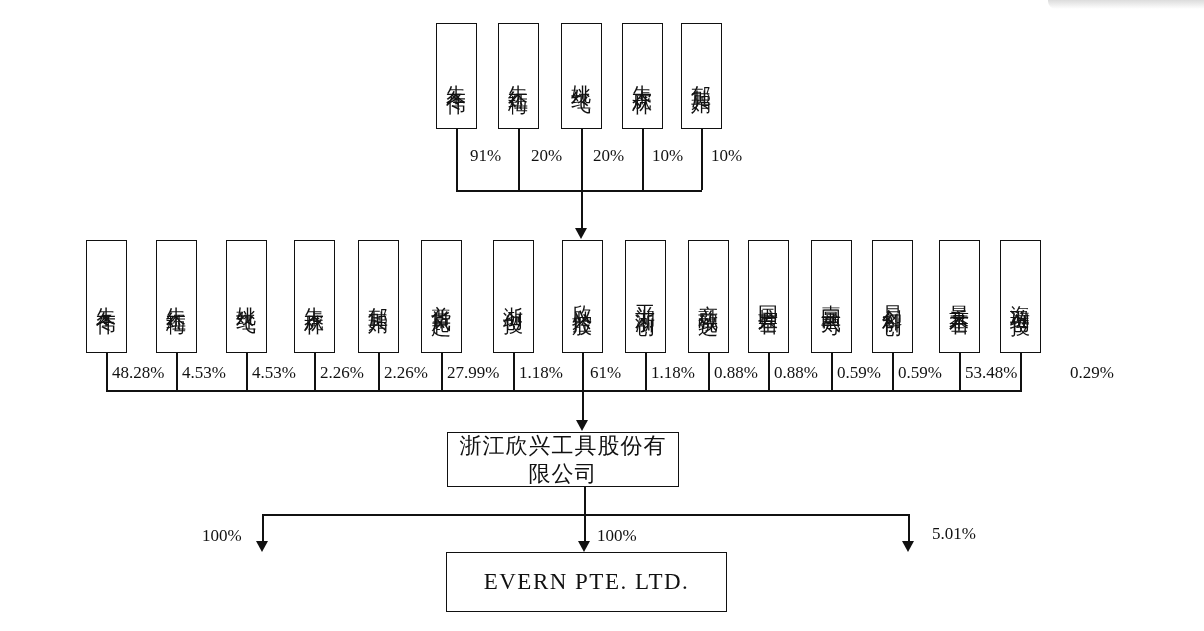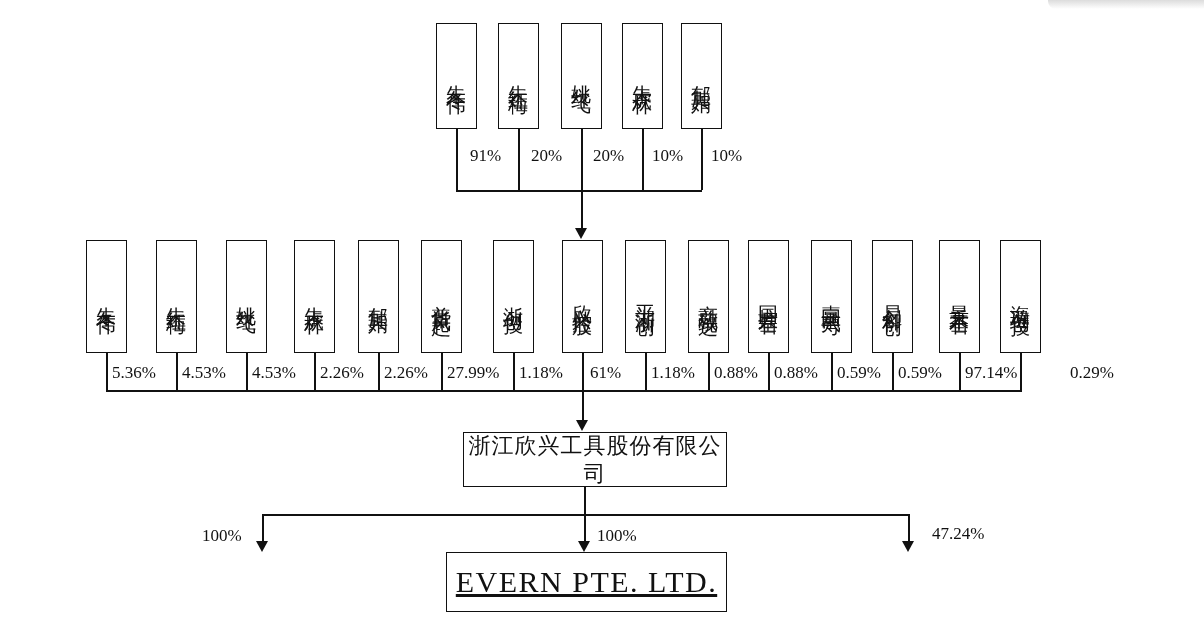--- a/index.html
+++ b/index.html
@@ -22,21 +22,21 @@
     position:absolute;width:0;height:0;
     border-left:6px solid transparent;border-right:6px solid transparent;
     border-top:11px solid #111;
   }
   .pct{position:absolute;font-size:17px;white-space:nowrap;}
   .cbox{
     position:absolute;box-sizing:border-box;border:1.5px solid #111;background:#fff;
     display:flex;align-items:center;justify-content:center;text-align:center;
     font-size:22px;letter-spacing:1px;line-height:1.25;padding:0 4px;
   }
-  .cbox.latin{font-size:30px;letter-spacing:1.5px;text-decoration:underline;}
+  .cbox.latin{font-size:23px;letter-spacing:1.5px;}
   .edge-shadow{
     position:absolute;left:1048px;top:0;width:156px;height:9px;
     background:linear-gradient(to bottom,#dcdcdc,#ffffff);
     border-bottom-left-radius:8px;
   }
 </style>
 </head>
 <body>
 
 <div id="stage">
@@ -90,48 +90,48 @@
   <div class="vline" style="left:513px;top:353px;height:38px"></div>
   <div class="vline" style="left:645px;top:353px;height:38px"></div>
   <div class="vline" style="left:708px;top:353px;height:38px"></div>
   <div class="vline" style="left:768px;top:353px;height:38px"></div>
   <div class="vline" style="left:831px;top:353px;height:38px"></div>
   <div class="vline" style="left:892px;top:353px;height:38px"></div>
   <div class="vline" style="left:959px;top:353px;height:38px"></div>
   <div class="vline" style="left:1020px;top:353px;height:38px"></div>
   <div class="hline" style="left:106px;top:390px;width:916px"></div>
 
-  <div class="pct" style="left:112px;top:363px">5.36%</div>
+  <div class="pct" style="left:112px;top:363px">48.28%</div>
   <div class="pct" style="left:182px;top:363px">4.53%</div>
   <div class="pct" style="left:252px;top:363px">4.53%</div>
   <div class="pct" style="left:320px;top:363px">2.26%</div>
   <div class="pct" style="left:384px;top:363px">2.26%</div>
   <div class="pct" style="left:447px;top:363px">27.99%</div>
   <div class="pct" style="left:519px;top:363px">1.18%</div>
   <div class="pct" style="left:590px;top:363px">61%</div>
   <div class="pct" style="left:651px;top:363px">1.18%</div>
   <div class="pct" style="left:714px;top:363px">0.88%</div>
   <div class="pct" style="left:774px;top:363px">0.88%</div>
   <div class="pct" style="left:837px;top:363px">0.59%</div>
   <div class="pct" style="left:898px;top:363px">0.59%</div>
-  <div class="pct" style="left:965px;top:363px">97.14%</div>
+  <div class="pct" style="left:965px;top:363px">53.48%</div>
   <div class="pct" style="left:1070px;top:363px">0.29%</div>
 
   <div class="vline" style="left:582px;top:353px;height:68px"></div>
   <div class="arrowhead" style="left:576px;top:420px"></div>
 
-  <div class="cbox" style="left:463px;top:432px;width:264px;height:55px">浙江欣兴工具股份有限公司</div>
+  <div class="cbox" style="left:447px;top:432px;width:232px;height:55px">浙江欣兴工具股份有限公司</div>
 
   <div class="vline" style="left:584px;top:487px;height:55px"></div>
   <div class="hline" style="left:263px;top:514px;width:646px"></div>
   <div class="vline" style="left:262px;top:514px;height:28px"></div>
   <div class="vline" style="left:908px;top:514px;height:28px"></div>
   <div class="arrowhead" style="left:256px;top:541px"></div>
   <div class="arrowhead" style="left:578px;top:541px"></div>
   <div class="arrowhead" style="left:902px;top:541px"></div>
 
   <div class="pct" style="left:202px;top:526px">100%</div>
   <div class="pct" style="left:597px;top:526px">100%</div>
-  <div class="pct" style="left:932px;top:524px">47.24%</div>
+  <div class="pct" style="left:932px;top:524px">5.01%</div>
 
   <div class="cbox latin" style="left:446px;top:552px;width:281px;height:60px">EVERN PTE. LTD.</div>
 
 </div>
 
 </body></html>

